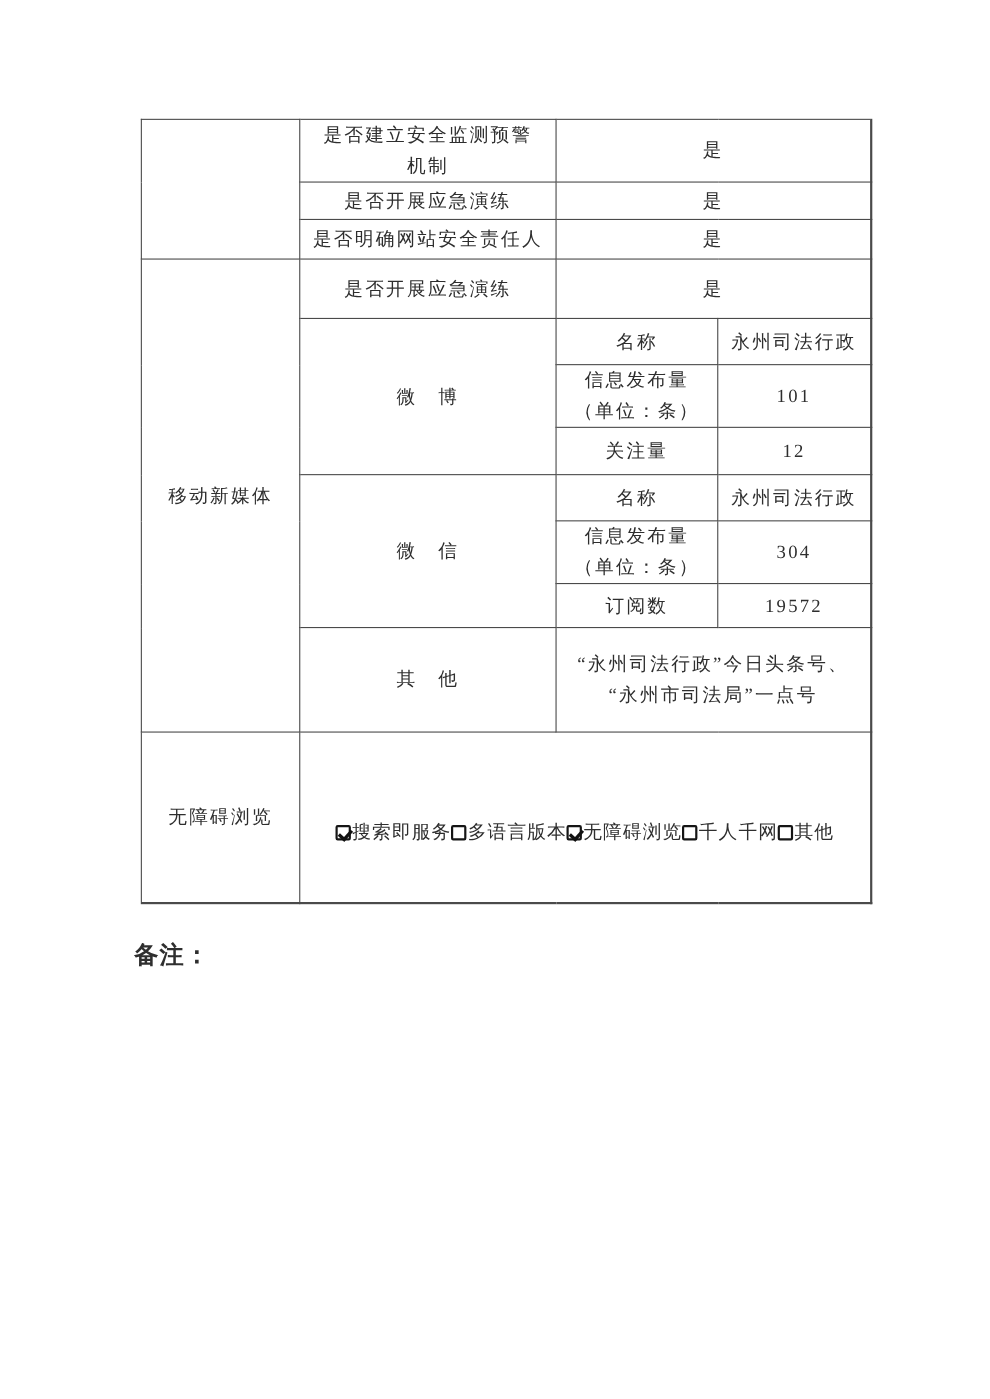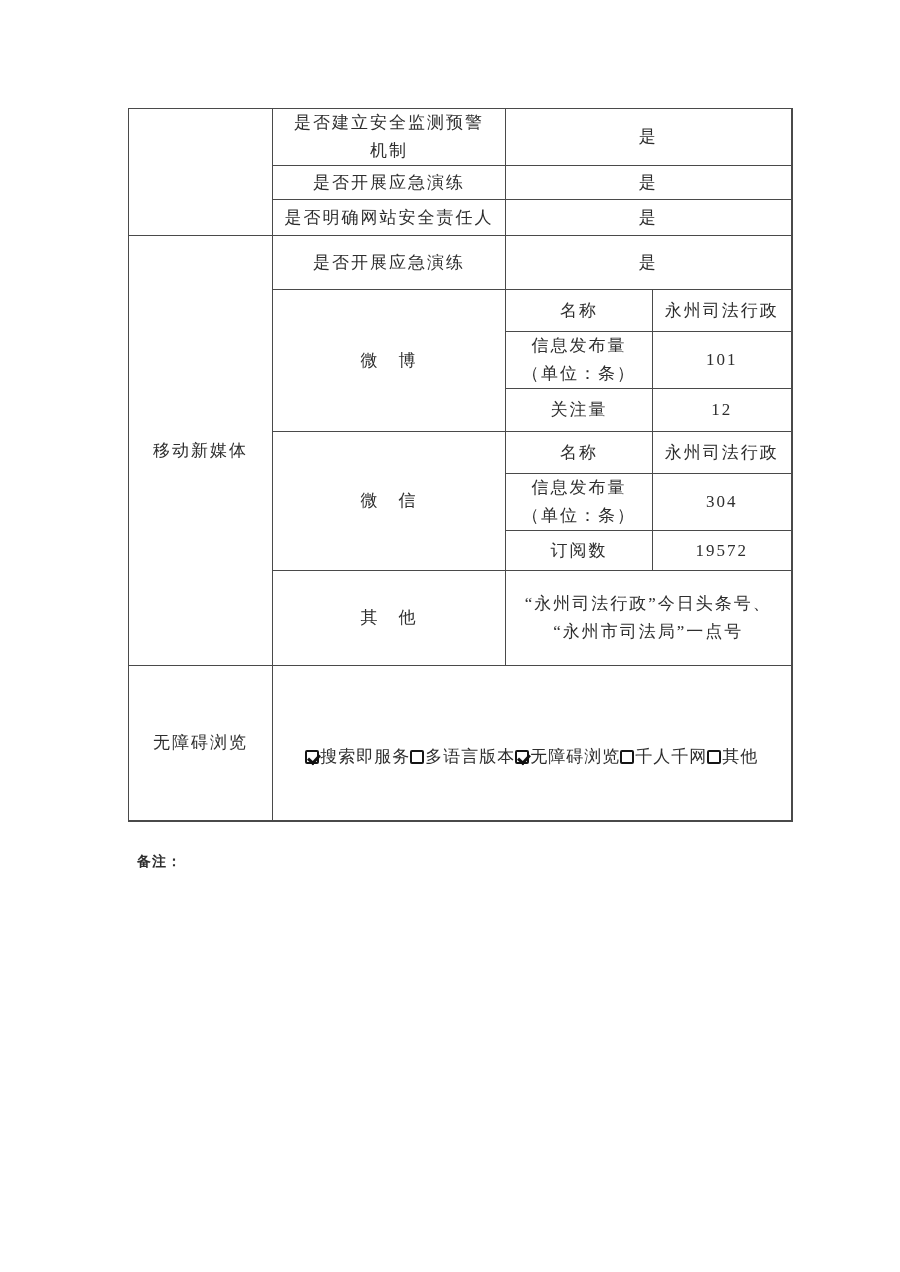--- a/index.html
+++ b/index.html
@@ -59,23 +59,23 @@
     content: "";
     position: absolute;
     left: 1px; top: 2px;
     width: 9px; height: 5px;
     border-left: 3px solid #111;
     border-bottom: 3px solid #111;
     transform: rotate(-48deg);
   }
   .notes {
     position: absolute;
-    left: 137px;
+    left: 122px;
     top: 853px;
-    font-size: 14px;
+    font-size: 22px;
     font-weight: bold;
     letter-spacing: 1px;
     text-align: center;
   }
   .page-num {
     position: absolute;
     left: 0;
     top: 1183px;
     width: 100%;
     text-align: center;

